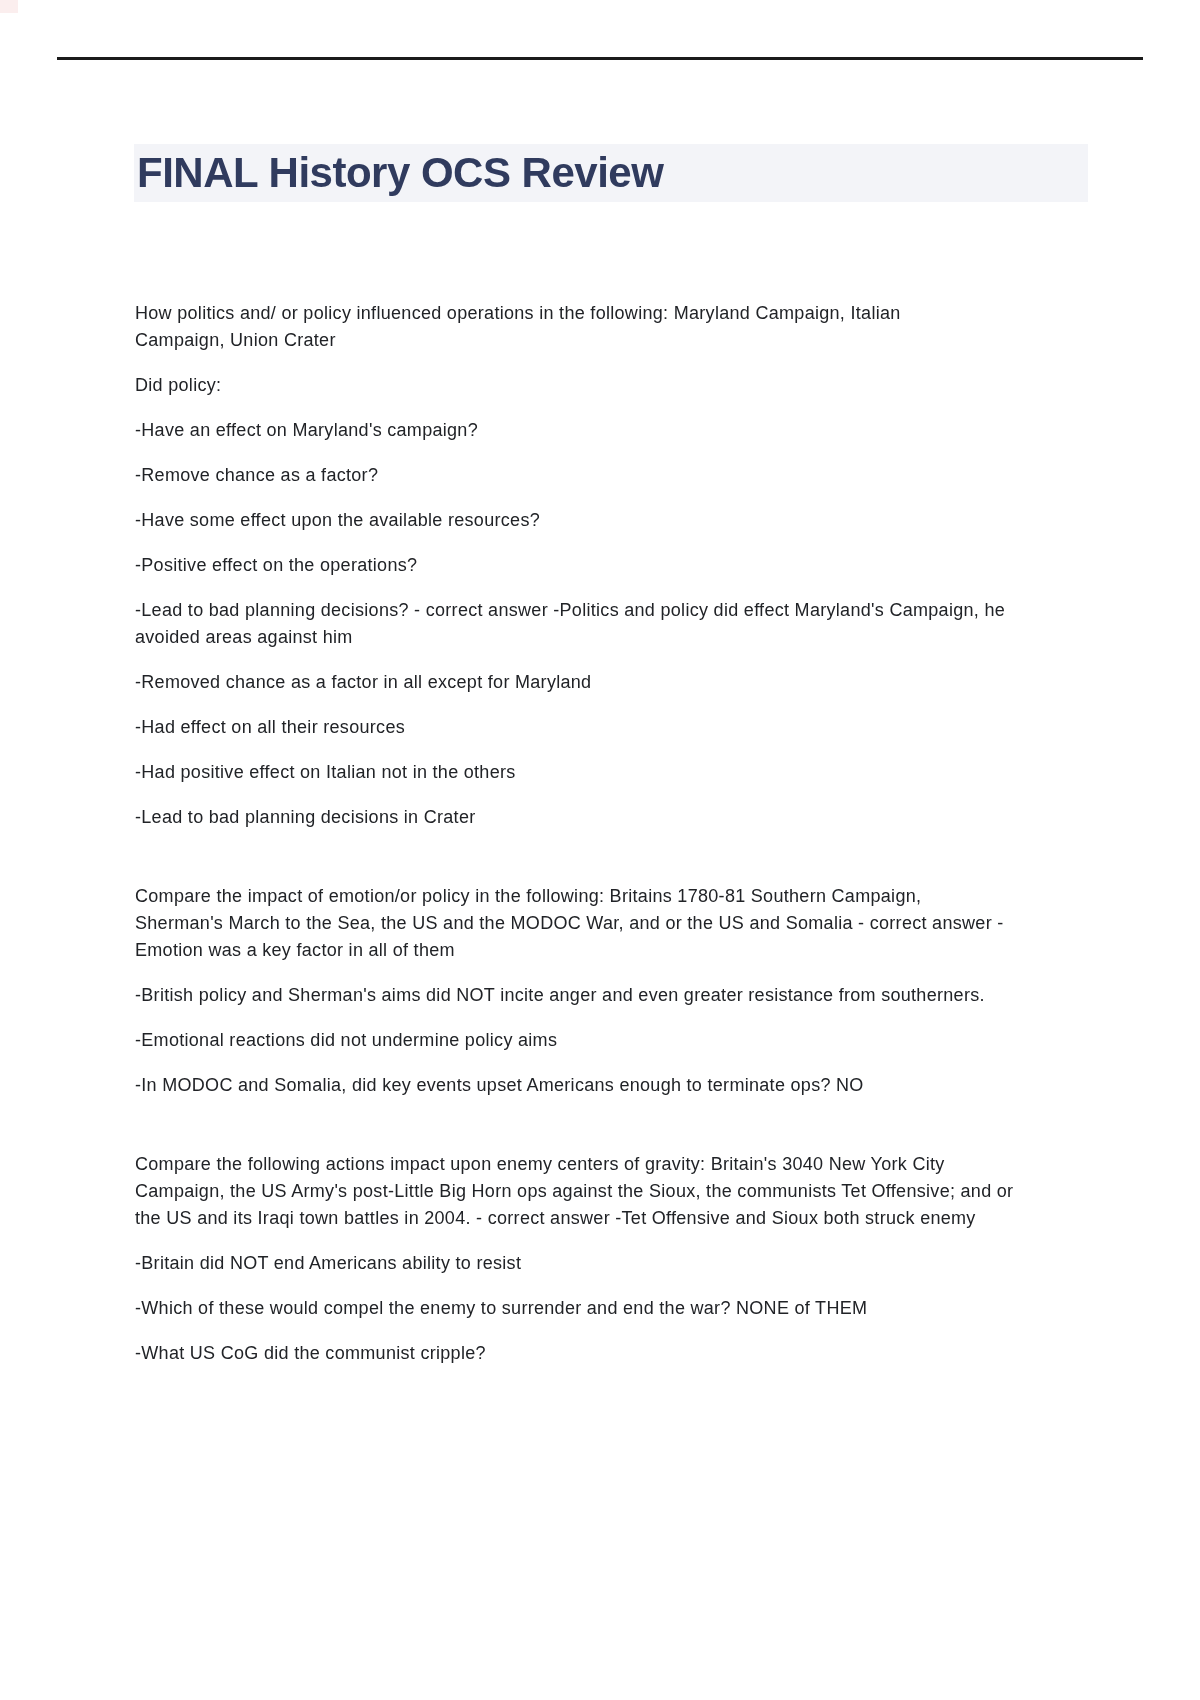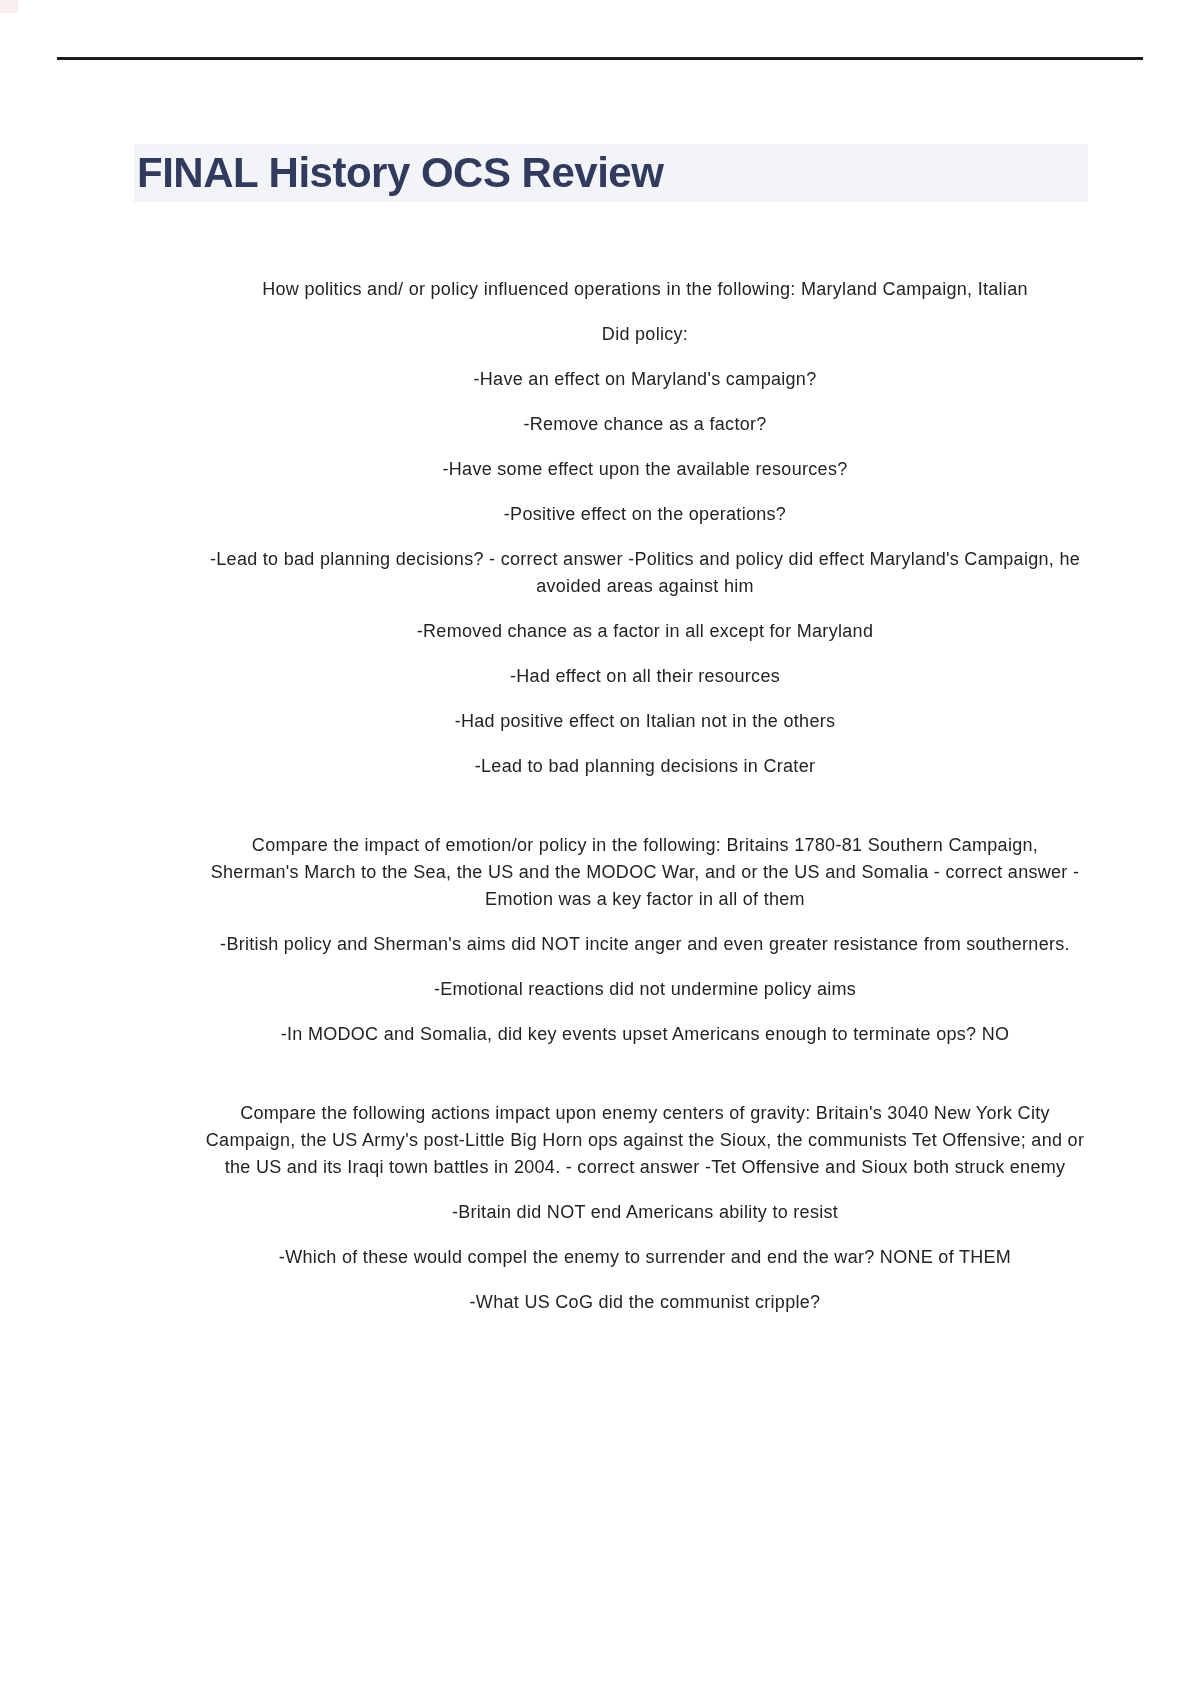--- a/index.html
+++ b/index.html
@@ -3,21 +3,20 @@
 <meta charset="utf-8">
 <style>
   html, body { margin: 0; padding: 0; background: #ffffff; }
   .page {
     position: relative;
     width: 1200px;
     height: 1688px;
     background: #ffffff;
     font-family: "Liberation Sans", sans-serif;
     overflow: hidden;
-    text-align: center;
   }
   .corner-mark {
     position: absolute; left: 0; top: 0;
     width: 18px; height: 13px;
     background: #fbeeee;
   }
   .rule-top {
     position: absolute; left: 57px; top: 57px;
     width: 1086px; height: 3px;
     background: #1b1b1b;
@@ -35,21 +34,21 @@
   }
   .title-text {
     margin: 0; padding: 0 0 0 3px;
     font-size: 42px;
     font-weight: bold;
     letter-spacing: -0.5px;
     color: #303b5e;
     white-space: nowrap;
   }
   .body-text {
-    position: absolute; left: 135px; top: 276px;
+    position: absolute; left: 135px; top: 300px;
     width: 1020px;
     font-size: 18px;
     line-height: 27px;
     letter-spacing: 0.3px;
     color: #212327;
   }
   .section + .section { margin-top: 52px; }
   .para { margin: 0 0 18px 0; }
   .para:last-child { margin-bottom: 0; }
   .line { white-space: nowrap; }
@@ -64,20 +63,21 @@
 
   <div class="title-bar">
     <h1 class="title-text">FINAL History OCS Review</h1>
   </div>
 
   <div class="body-text">
 
     <section class="section">
       <div class="para">
         <div class="line">How politics and/ or policy influenced operations in the following: Maryland Campaign, Italian</div>
+        <div class="line">Campaign, Union Crater</div>
       </div>
       <div class="para">
         <div class="line">Did policy:</div>
       </div>
       <div class="para">
         <div class="line">-Have an effect on Maryland's campaign?</div>
       </div>
       <div class="para">
         <div class="line">-Remove chance as a factor?</div>
       </div>

